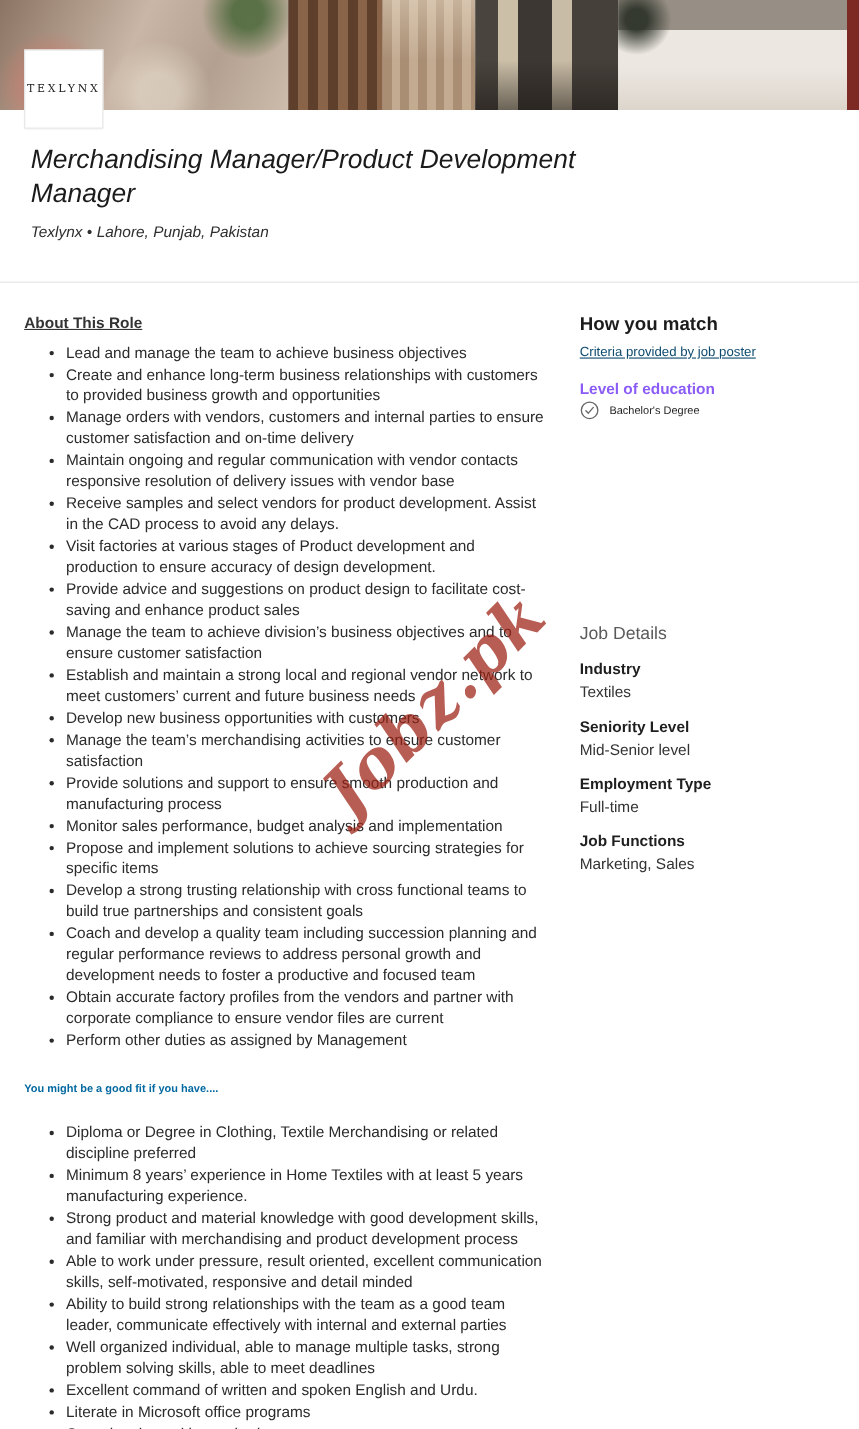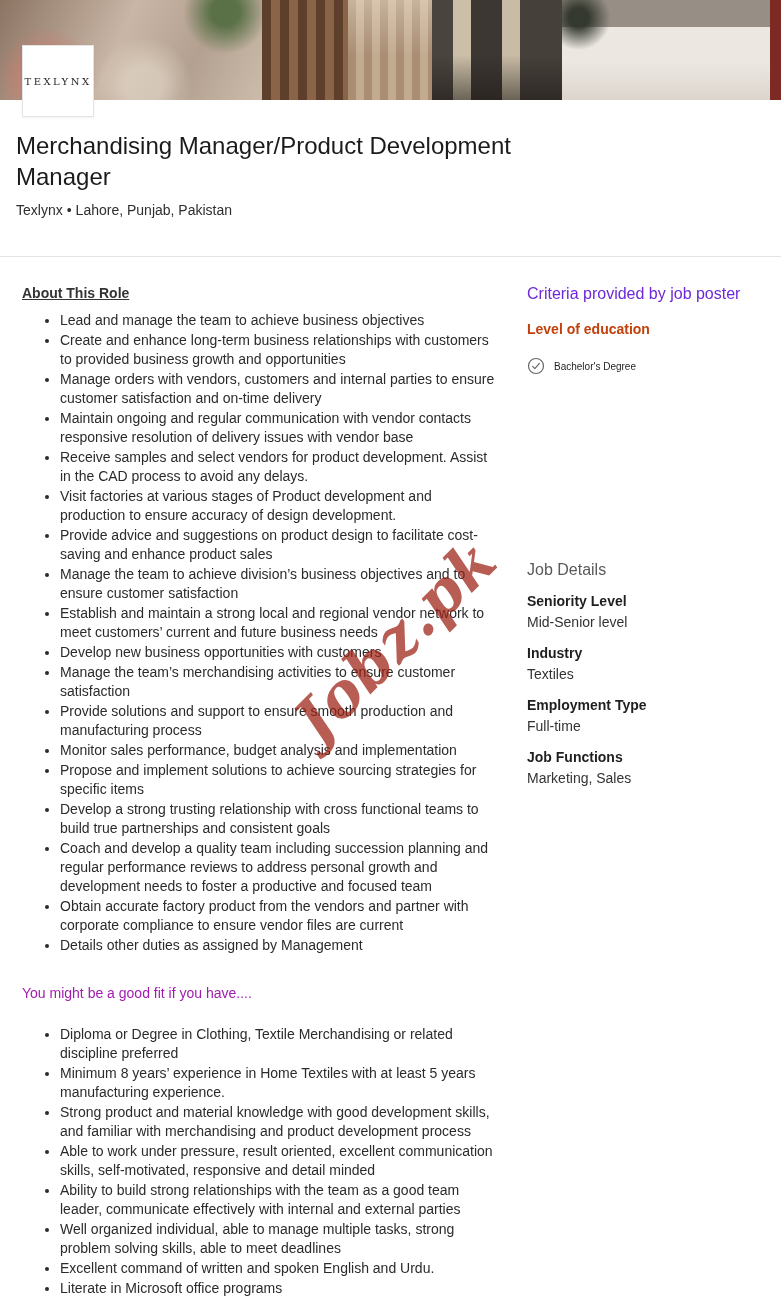--- a/index.html
+++ b/index.html
@@ -25,41 +25,41 @@
       radial-gradient(circle at 8% 18%, rgba(42,48,38,.9) 0 10px, rgba(42,48,38,0) 32px),
       linear-gradient(180deg, #978f86 0 27%, #ece7e1 27% 62%, #dcd5cc); }
   .b6 { width:11px; background:#7e2a24; }
 
   .logo-box { position:absolute; left:22px; top:45px; width:72px; height:72px; background:#fff;
       border:1px solid #e4e4e4; display:flex; align-items:center; justify-content:center;
       box-shadow:0 1px 2px rgba(0,0,0,.06); }
   .logo-box span { font-family:"DejaVu Serif", serif; font-size:10px; letter-spacing:2.5px; color:#1f1f1f; }
 
   
-  .title-block { padding:30px 24px 0 16px; }
+  .title-block { padding:30px 24px 0 28px;font-style:italic; }
   h1.job-title { margin:0 0 10px; font-size:24px; font-weight:400; line-height:31px; color:#1b1b1b; max-width:545px; }
   .subline { font-size:14px; color:#2e2e2e; }
   .subline .sep { margin:0 4px; }
 
   .divider { border:none; border-top:1px solid #e3e3e3; margin:38px 0 0; }
 
   
   .columns { display:flex; padding-top:28px; }
   .left-col { width:527px; padding:0 28px 20px 22px; }
   .right-col { width:254px; padding:0 20px 20px 0; }
 
   .about-heading { margin:0 0 10px; font-size:14px; font-weight:700; color:#333; text-decoration:underline; }
   ul.bullets { margin:0 0 0 0; padding:0 0 0 38px; font-size:14px; line-height:19px; color:#2b2b2b; }
   ul.bullets li { margin:0 0 1px; }
-  .fit-heading { margin:30px 0 24px; font-size:14px; font-weight:400; color:#a21caf; }
+  .fit-heading { margin:30px 0 24px; font-size:10px; font-weight:700; color:#0369a1; }
 
   
   .match-heading { margin:0 0 8px; font-size:17px; font-weight:600; color:#1c1c1c; }
-  .criteria { font-size:16px; color:#6d28d9; margin-bottom:18px; }
-  .edu-label { font-size:14px; font-weight:700; color:#c2410c; margin-bottom:20px; }
+  .criteria { font-size:12px; color:#0c4a6e; margin-bottom:18px;text-decoration:underline; }
+  .edu-label { font-size:14px; font-weight:700; color:#8b5cf6; margin-bottom:3px; }
   .edu-row { display:flex; align-items:center; gap:9px; font-size:10px; color:#1f1f1f; }
   .edu-row svg { flex:0 0 auto; }
 
   .job-details-heading { margin:186px 0 14px; font-size:16px; font-weight:400; color:#5a5a5a; }
   .detail-pair { margin-bottom:15px; }
   .detail-label { font-size:14px; font-weight:700; color:#1f1f1f; margin-bottom:5px; }
   .detail-value { font-size:14px; color:#333; }
 
   
   .watermark { position:absolute; left:395px; top:640px;
@@ -107,58 +107,59 @@
           <li>Provide advice and suggestions on product design to facilitate cost-saving and enhance product sales</li>
           <li>Manage the team to achieve division’s business objectives and to ensure customer satisfaction</li>
           <li>Establish and maintain a strong local and regional vendor network to meet customers’ current and future business needs</li>
           <li>Develop new business opportunities with customers</li>
           <li>Manage the team’s merchandising activities to ensure customer satisfaction</li>
           <li>Provide solutions and support to ensure smooth production and manufacturing process</li>
           <li>Monitor sales performance, budget analysis and implementation</li>
           <li>Propose and implement solutions to achieve sourcing strategies for specific items</li>
           <li>Develop a strong trusting relationship with cross functional teams to build true partnerships and consistent goals</li>
           <li>Coach and develop a quality team including succession planning and regular performance reviews to address personal growth and development needs to foster a productive and focused team</li>
-          <li>Obtain accurate factory product from the vendors and partner with corporate compliance to ensure vendor files are current</li>
-          <li>Details other duties as assigned by Management</li>
+          <li>Obtain accurate factory profiles from the vendors and partner with corporate compliance to ensure vendor files are current</li>
+          <li>Perform other duties as assigned by Management</li>
         </ul>
 
       <h3 class="fit-heading">You might be a good fit if you have....</h3>
       <ul class="bullets">
           <li>Diploma or Degree in Clothing, Textile Merchandising or related discipline preferred</li>
           <li>Minimum 8 years’ experience in Home Textiles with at least 5 years manufacturing experience.</li>
           <li>Strong product and material knowledge with good development skills, and familiar with merchandising and product development process</li>
           <li>Able to work under pressure, result oriented, excellent communication skills, self-motivated, responsive and detail minded</li>
           <li>Ability to build strong relationships with the team as a good team leader, communicate effectively with internal and external parties</li>
           <li>Well organized individual, able to manage multiple tasks, strong problem solving skills, able to meet deadlines</li>
           <li>Excellent command of written and spoken English and Urdu.</li>
           <li>Literate in Microsoft office programs</li>
           <li>Occasional travel is required</li>
         </ul>
     </main>
 
     <aside class="right-col">
+      <h2 class="match-heading">How you match</h2>
       <div class="criteria">Criteria provided by job poster</div>
       <div class="edu-label">Level of education</div>
       <div class="edu-row">
         <svg viewBox="0 0 24 24" width="18" height="18" aria-hidden="true">
           <circle cx="12" cy="12" r="10" fill="none" stroke="#666" stroke-width="1.6"></circle>
           <path d="M7.5 12.5l3 3 6-7" fill="none" stroke="#666" stroke-width="1.6" stroke-linecap="round" stroke-linejoin="round"></path>
         </svg>
         <span>Bachelor's Degree</span>
       </div>
 
       <h2 class="job-details-heading">Job Details</h2>
 
       <div class="detail-pair">
+        <div class="detail-label">Industry</div>
+        <div class="detail-value">Textiles</div>
+      </div>
+      <div class="detail-pair">
         <div class="detail-label">Seniority Level</div>
         <div class="detail-value">Mid-Senior level</div>
-      </div>
-      <div class="detail-pair">
-        <div class="detail-label">Industry</div>
-        <div class="detail-value">Textiles</div>
       </div>
       <div class="detail-pair">
         <div class="detail-label">Employment Type</div>
         <div class="detail-value">Full-time</div>
       </div>
       <div class="detail-pair">
         <div class="detail-label">Job Functions</div>
         <div class="detail-value">Marketing, Sales</div>
       </div>
     </aside>

